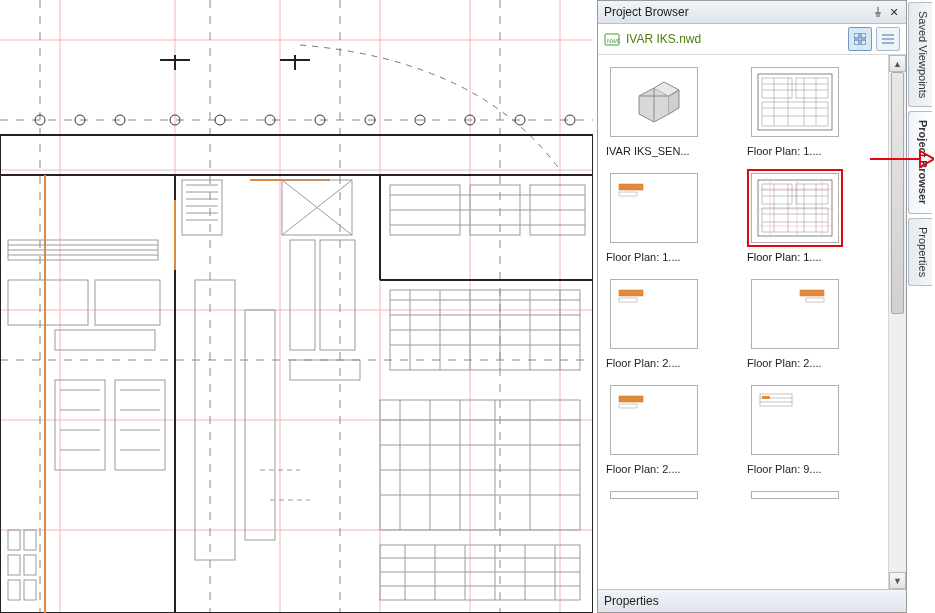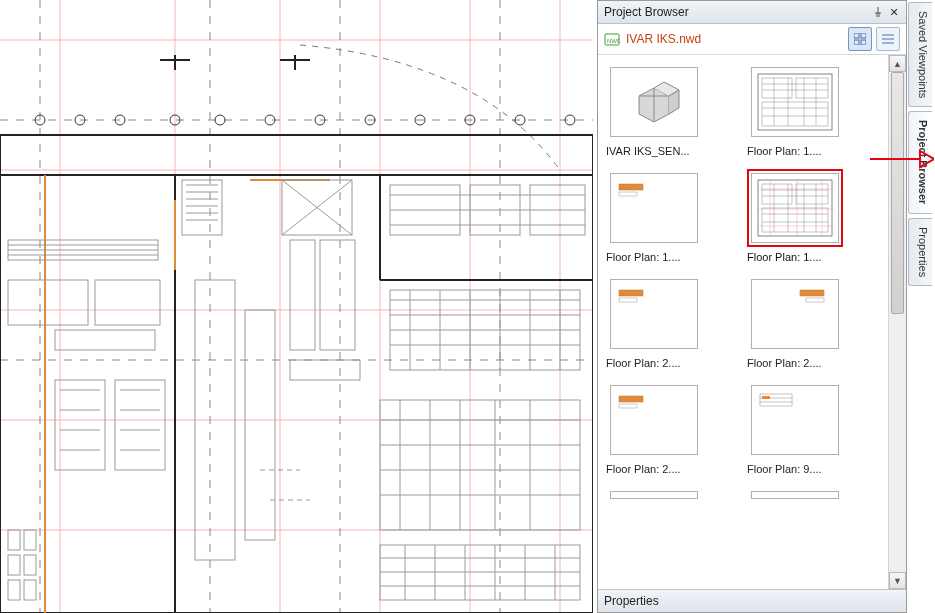--- a/index.html
+++ b/index.html
@@ -72,21 +72,21 @@
   align-items: center;
   padding: 0 6px;
   gap: 6px;
 }
 .file-icon {
   width: 16px;
   height: 16px;
 }
 .file-name {
   flex: 1;
-  color: #c2410c;
+  color: #4d7c0f;
 }
 .view-toggle {
   display: flex;
   gap: 4px;
 }
 .toggle-btn {
   width: 22px;
   height: 22px;
   border: 1px solid #a7b8cc;
   border-radius: 2px;

